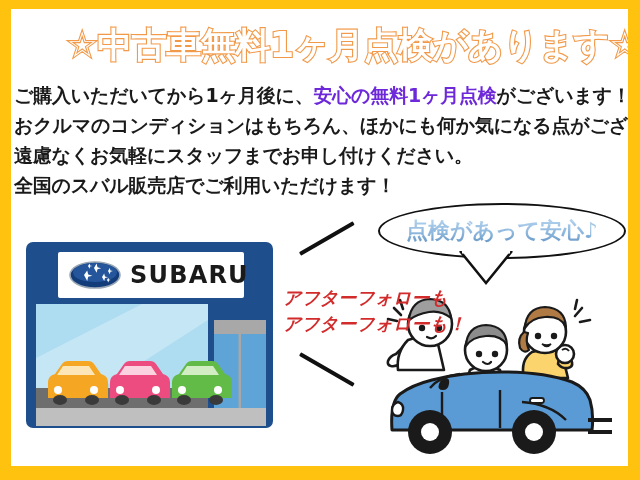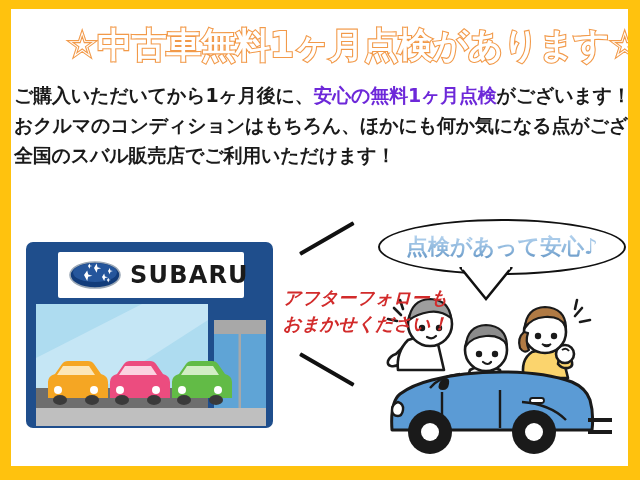--- a/index.html
+++ b/index.html
@@ -111,21 +111,21 @@
     color: #D22B2B;
     line-height: 26px;
     white-space: nowrap;
     font-family: "DejaVu Sans", "Liberation Sans", sans-serif;
   }
 
   
   .bubble {
     position: absolute;
     left: 378px;
-    top: 219px;
+    top: 203px;
     width: 250px;
     height: 58px;
     z-index: 20;
   }
   .bubble-oval {
     position: absolute;
     left: 0; top: 0;
     width: 248px; height: 56px;
     border: 2.5px solid #111111;
     border-radius: 50% / 50%;
@@ -170,20 +170,21 @@
 
   <div class="title-wrap">
     <span class="title-text">☆中古車無料1ヶ月点検があります☆</span>
   </div>
 
   <div class="body-block">
     <div class="body-line">
       <span>ご購入いただいてから1ヶ月後に、</span><span class="hl-red">安心の無料1ヶ月点検</span><span>がございます！</span>
     </div>
     <div class="body-line">おクルマのコンディションはもちろん、ほかにも何か気になる点がございましたら</div>
+    <div class="body-line">遠慮なくお気軽にスタッフまでお申し付けください。</div>
     <div class="body-line">全国のスバル販売店でご利用いただけます！</div>
   </div>
 
   <svg class="shop" viewBox="0 0 255 198">
 
     <rect x="4" y="4" width="247" height="186" rx="7" fill="#1F4E8C"></rect>
 
     <rect x="36" y="14" width="186" height="46" rx="2" fill="#FFFFFF"></rect>
 
     <g>
@@ -236,21 +237,21 @@
       <ellipse cx="162" cy="162" rx="7" ry="5" fill="#3A3A3A"></ellipse>
       <ellipse cx="194" cy="162" rx="7" ry="5" fill="#3A3A3A"></ellipse>
     </g>
   </svg>
 
   <div class="bracket-line bracket-upper"></div>
   <div class="bracket-line bracket-lower"></div>
 
   <div class="red-callout">
     <div>アフターフォローも</div>
-    <div>おまかせください！</div>
+    <div>アフターフォローも！</div>
   </div>
 
   <div class="bubble">
     <div class="bubble-oval"></div>
     <div class="bubble-label">点検があって安心♪</div>
     <svg width="60" height="34" style="position:absolute;left:78px;top:48px;" viewBox="0 0 60 34">
       <path d="M4 0 L30 32 L56 0" fill="#FFFFFF" stroke="#111111" stroke-width="2.5" stroke-linejoin="miter"></path>
       <path d="M6 0 L54 0" stroke="#FFFFFF" stroke-width="5"></path>
     </svg>
   </div>

